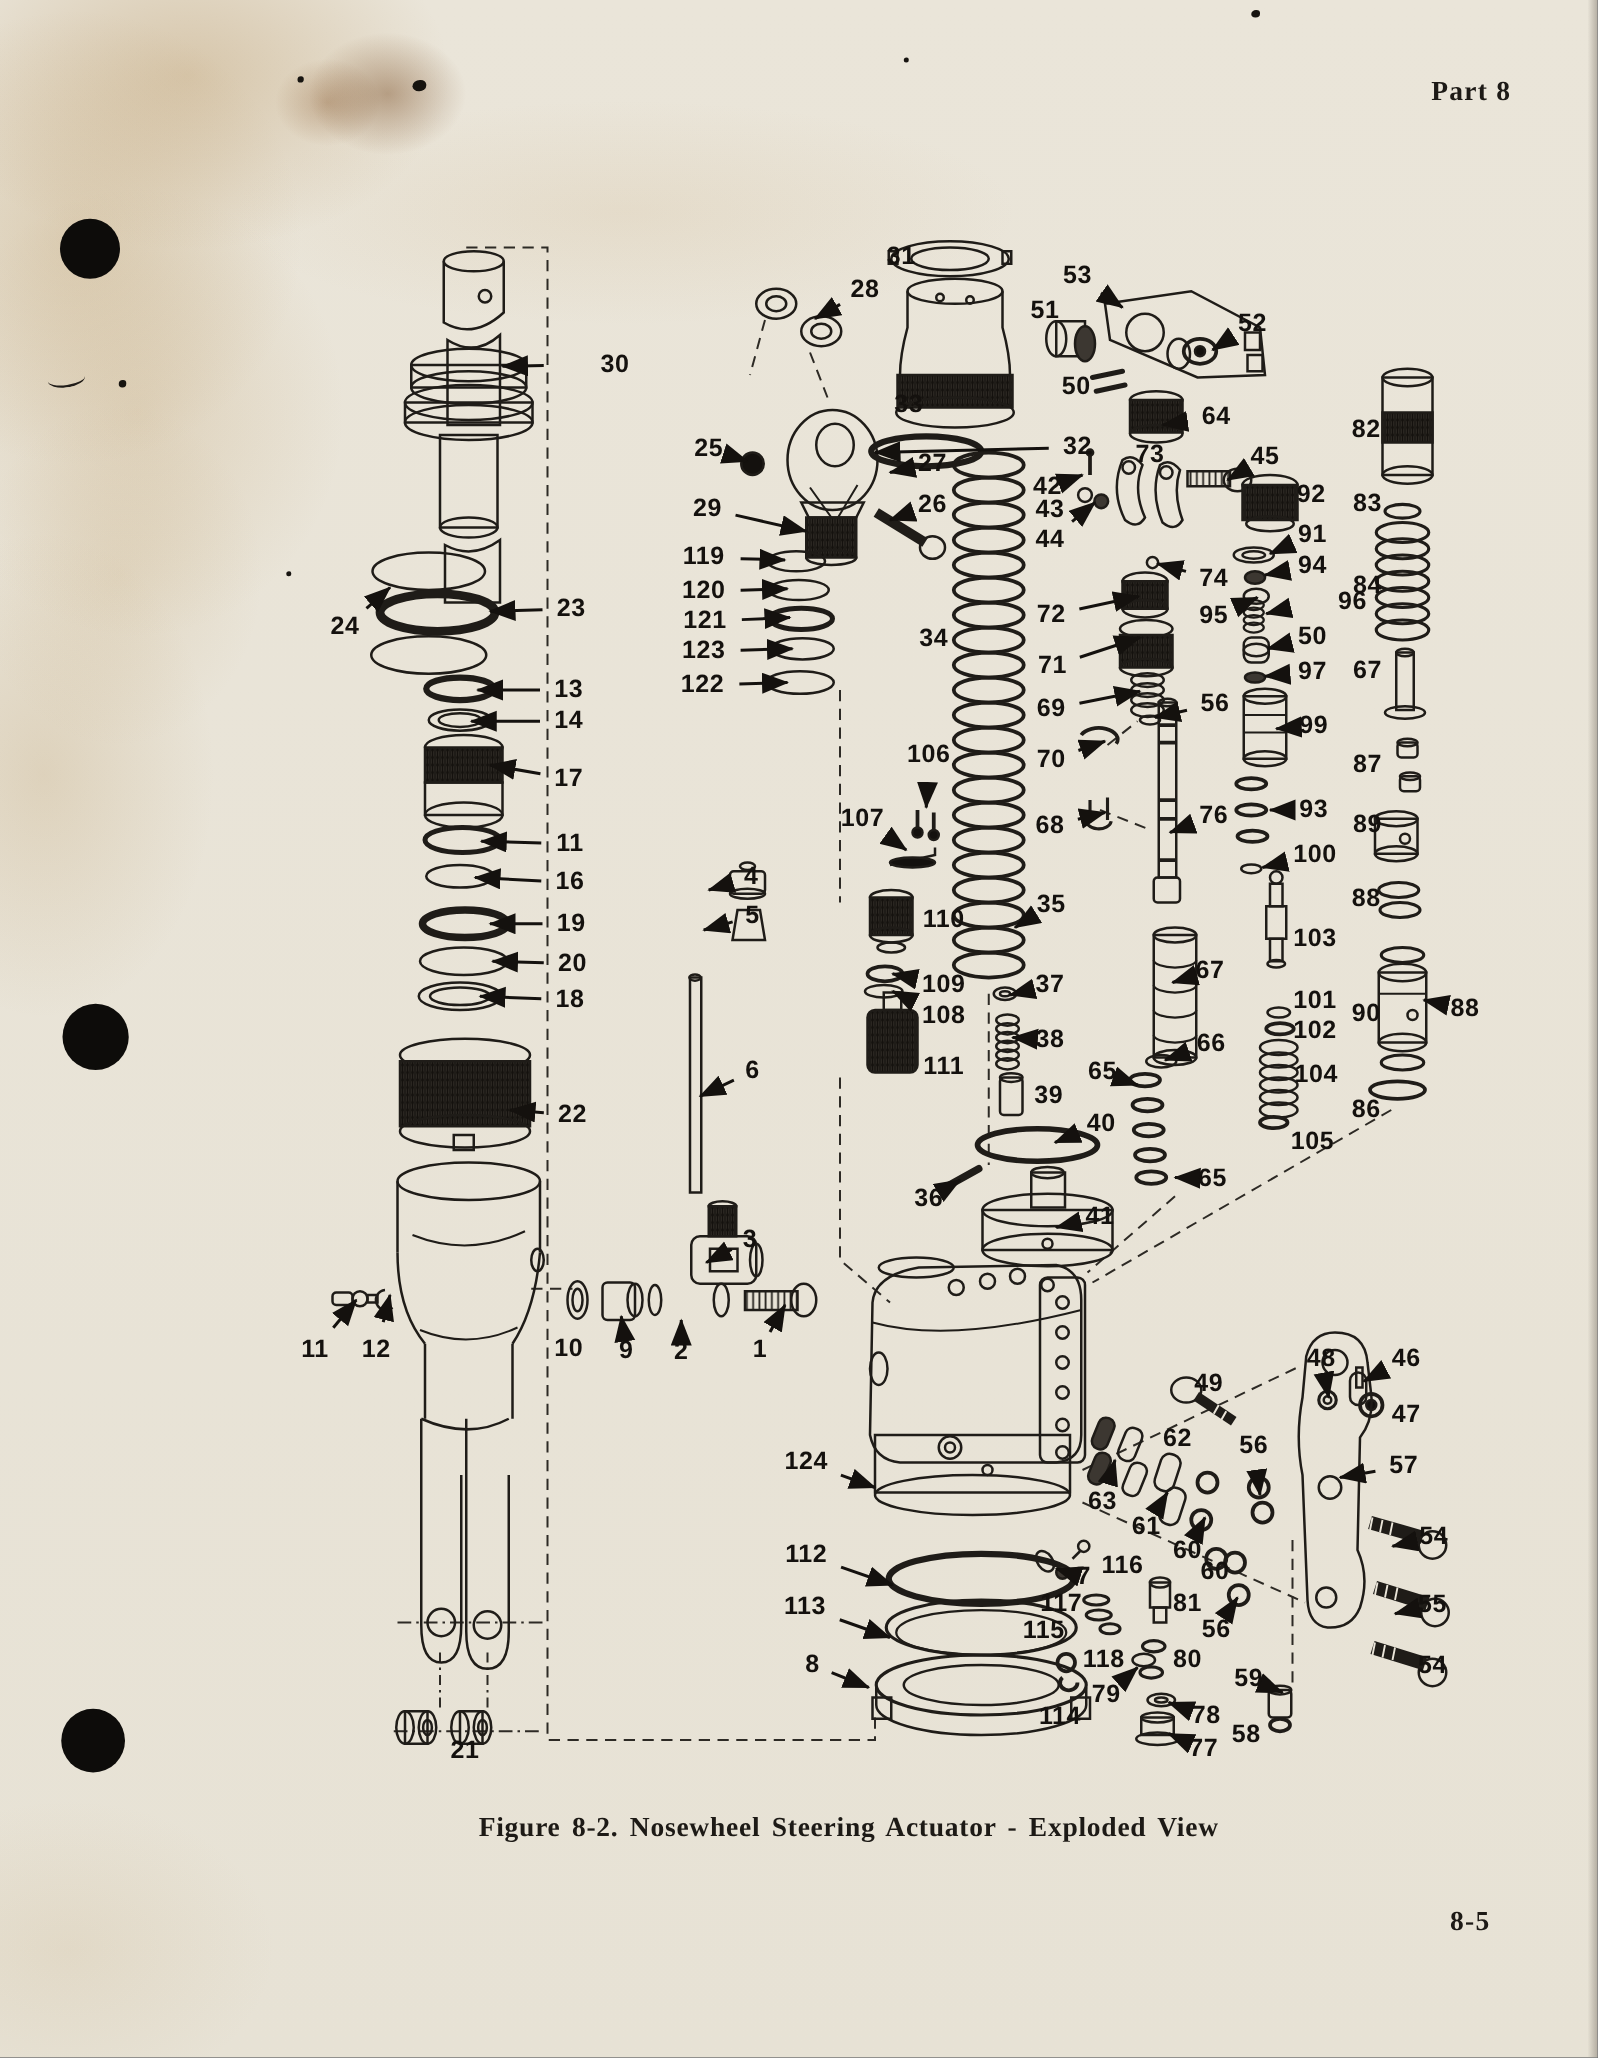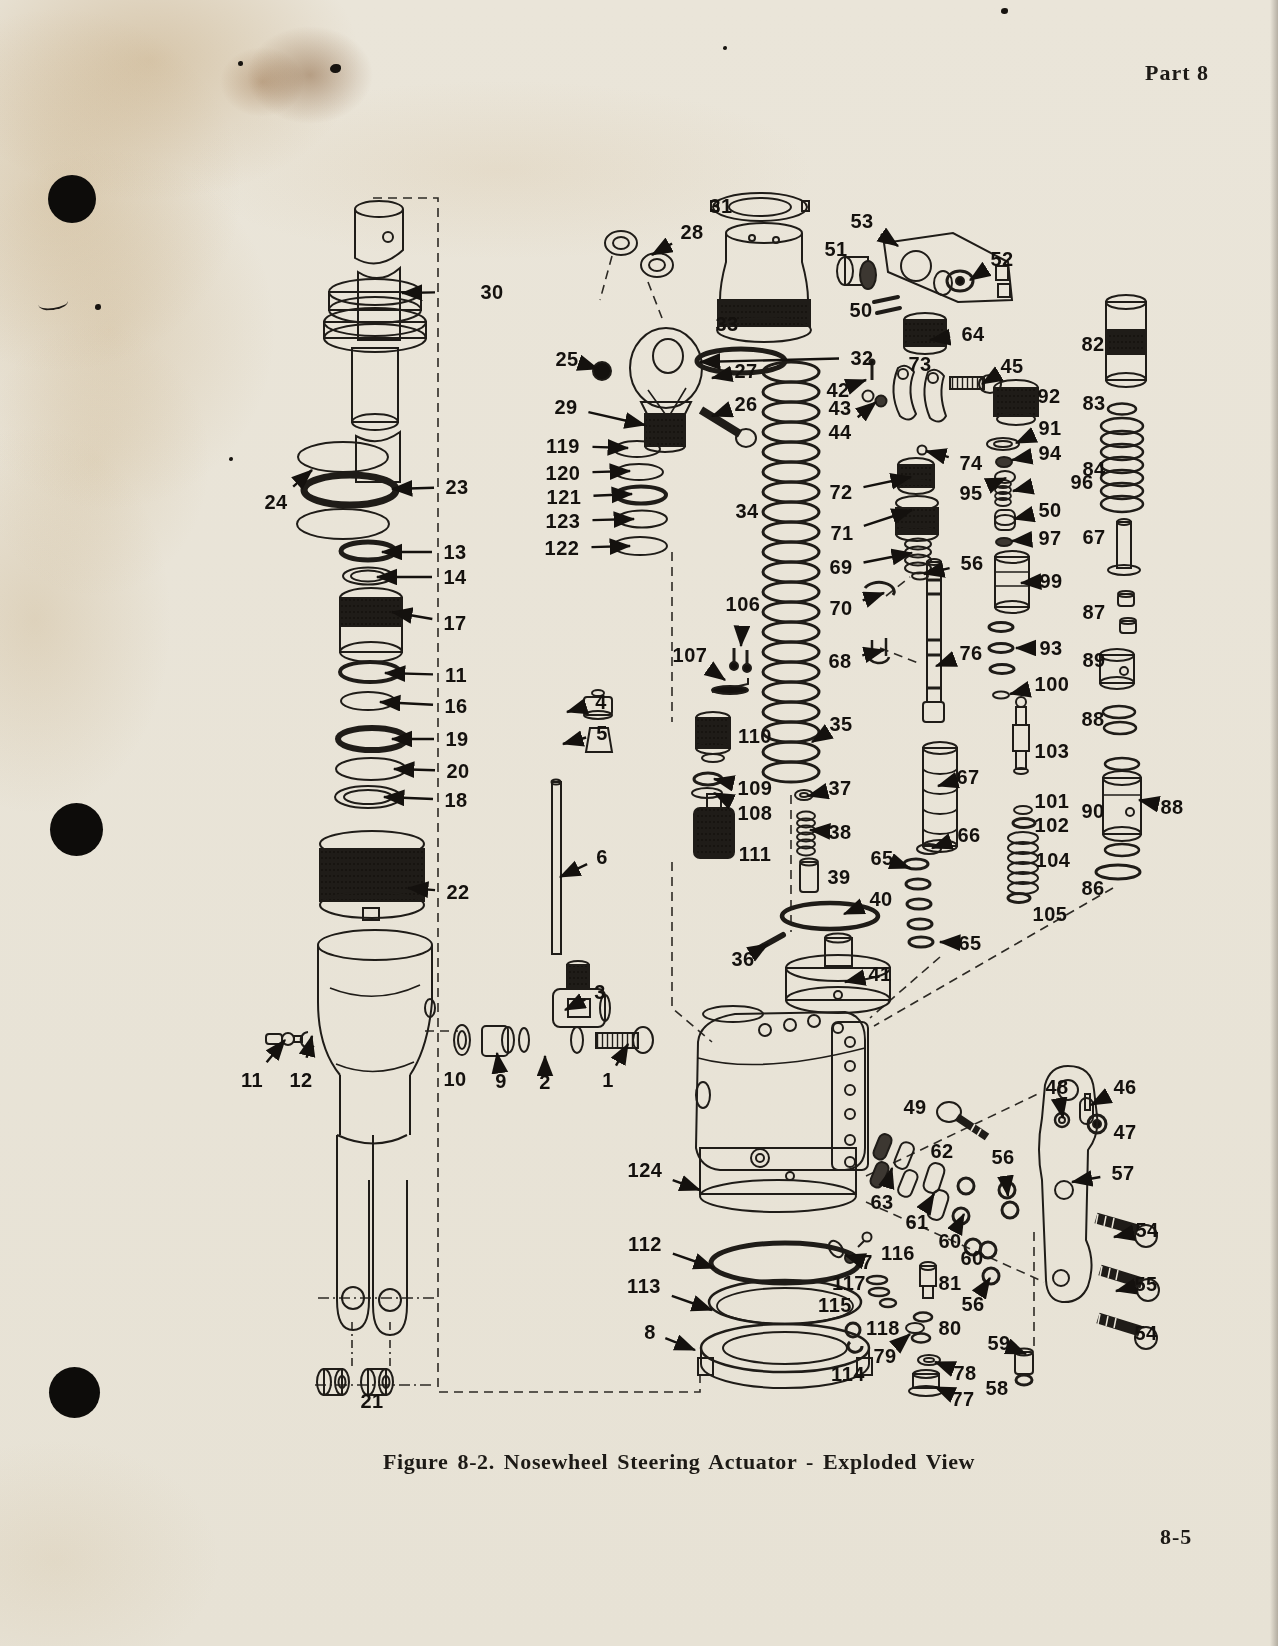--- a/index.html
+++ b/index.html
@@ -676,21 +676,21 @@
       <div class="callout" style="left: 839px; top: 877px;">39</div>
       <div class="callout" style="left: 881px; top: 899px;">40</div>
       <div class="callout" style="left: 880px; top: 974px;">41</div>
       <div class="callout" style="left: 838px; top: 390px;">42</div>
       <div class="callout" style="left: 840px; top: 408px;">43</div>
       <div class="callout" style="left: 840px; top: 432px;">44</div>
       <div class="callout" style="left: 1012px; top: 366px;">45</div>
       <div class="callout" style="left: 1125px; top: 1087px;">46</div>
       <div class="callout" style="left: 1125px; top: 1132px;">47</div>
       <div class="callout" style="left: 1057px; top: 1087px;">48</div>
-      <div class="callout" style="left: 915px; top: 1107px;">49</div>
+      <div class="callout" style="left: 967px; top: 1107px;">49</div>
       <div class="callout" style="left: 861px; top: 310px;">50</div>
       <div class="callout" style="left: 836px; top: 249px;">51</div>
       <div class="callout" style="left: 1002px; top: 259px;">52</div>
       <div class="callout" style="left: 862px; top: 221px;">53</div>
       <div class="callout" style="left: 1147px; top: 1230px;">54</div>
       <div class="callout" style="left: 1146px; top: 1333px;">54</div>
       <div class="callout" style="left: 1146px; top: 1284px;">55</div>
       <div class="callout" style="left: 1003px; top: 1157px;">56</div>
       <div class="callout" style="left: 973px; top: 1304px;">56</div>
       <div class="callout" style="left: 1123px; top: 1173px;">57</div>

